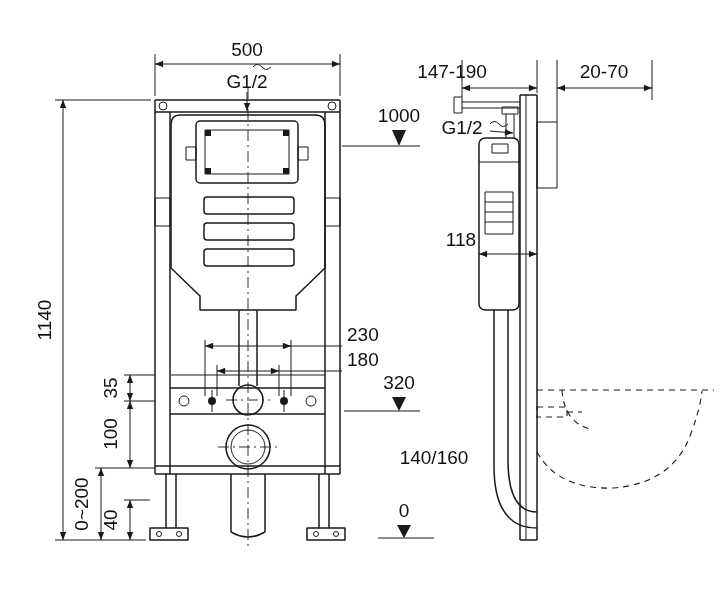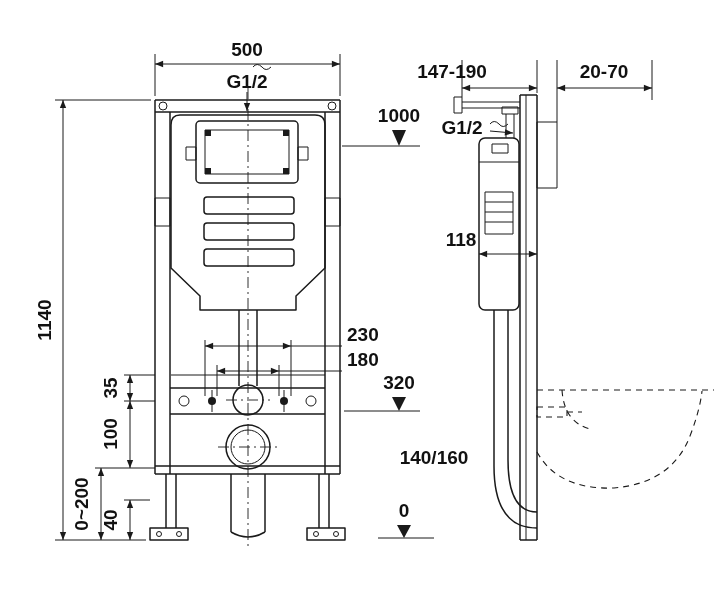--- a/index.html
+++ b/index.html
@@ -1,16 +1,16 @@
 <!DOCTYPE html>
 <html><head>
 <meta charset="utf-8">
 <style>
   html,body{margin:0;padding:0;background:#ffffff;}
-  .page{width:720px;height:600px;background:#ffffff;overflow:hidden;font-weight:bold;}
+  .page{width:720px;height:600px;background:#ffffff;overflow:hidden;}
   svg{display:block;}
   .ln{fill:none;stroke:#1a1a1a;stroke-width:1.5;stroke-linejoin:round;stroke-linecap:butt;}
   .th{stroke-width:1;}
   .dim{fill:none;stroke:#1a1a1a;stroke-width:1;}
   .cl{fill:none;stroke:#1a1a1a;stroke-width:0.9;stroke-dasharray:11 4 2 4;}
   .dash{fill:none;stroke:#1a1a1a;stroke-width:1.1;stroke-dasharray:6 5;}
   .blk{fill:#1a1a1a;stroke:none;}
   text.t{font-family:"Liberation Sans",sans-serif;font-size:19px;fill:#111;}
   .mid{text-anchor:middle;}
 </style>

